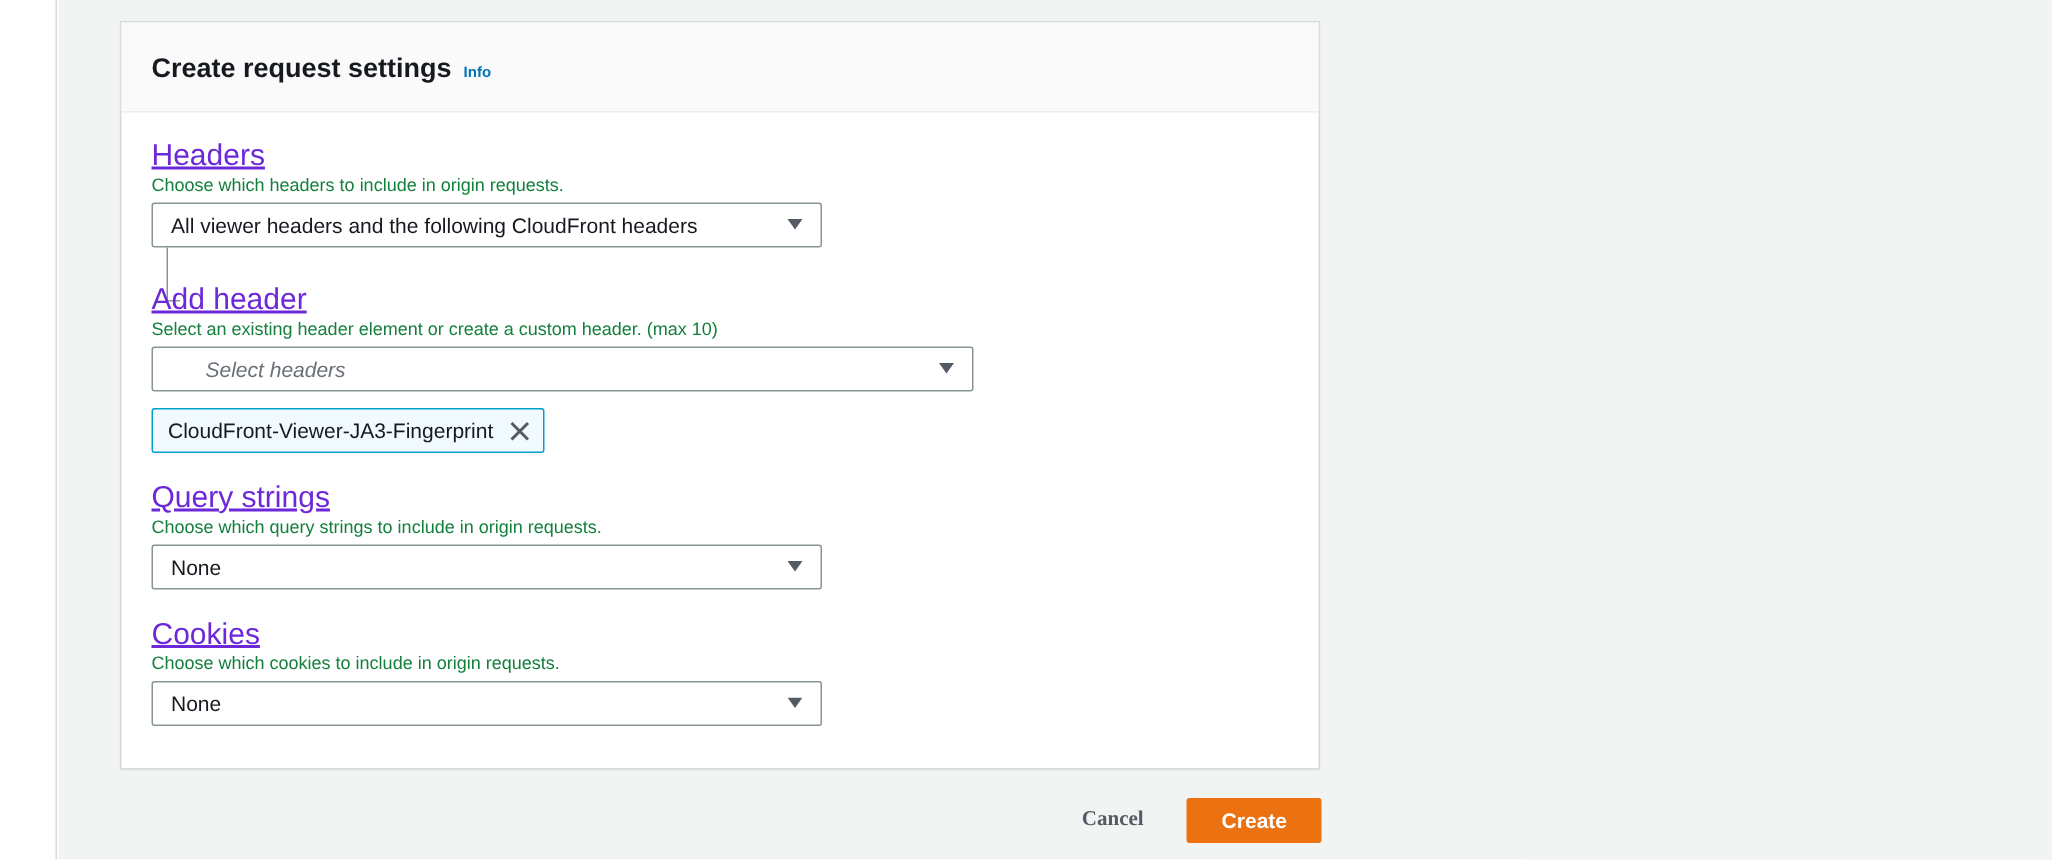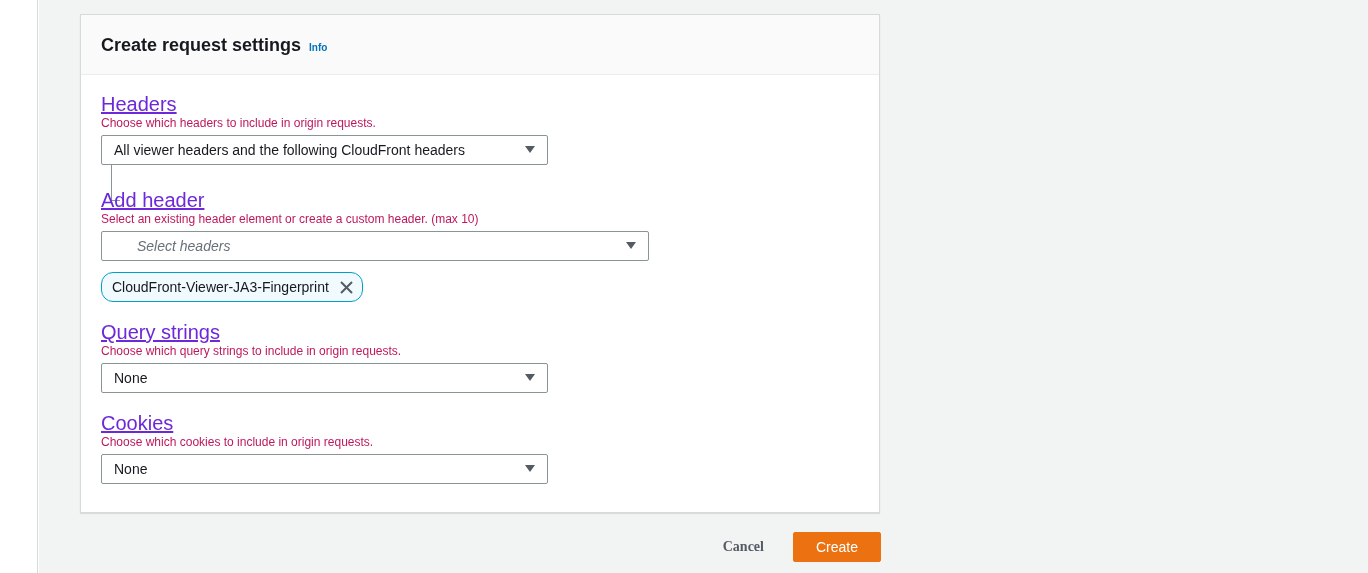--- a/index.html
+++ b/index.html
@@ -57,21 +57,21 @@
   .field-label {
     font-size: 20px;
     line-height: 18px;
     color: #6d28d9;
     text-decoration: underline;
   }
   .field-desc {
     margin-top: 2px;
     font-size: 12px;
     line-height: 16px;
-    color: #be185d;
+    color: #15803d;
   }
   .select {
     margin-top: 4px;
     width: 447px;
     height: 30px;
     background: #ffffff;
     border: 1px solid #879596;
     border-radius: 2px;
     display: flex;
     align-items: center;
@@ -93,21 +93,21 @@
     border-bottom: 1px solid #879596;
   }
   .sub-group { margin-top: -10px; }
 
   .token {
     display: inline-flex;
     align-items: center;
     gap: 10px;
     margin-top: 11px;
     border: 1px solid #00a1c9;
-    border-radius: 12px;
+    border-radius: 2px;
     background: #f1faff;
     padding: 4px 8px 4px 10px;
     font-size: 14px;
     line-height: 20px;
     color: #16191f;
   }
   .token-dismiss {
     background: none;
     border: none;
     padding: 0;
@@ -138,21 +138,21 @@
     cursor: pointer;
   }
   .btn-primary {
     background: #ec7211;
     border: 1px solid #ec7211;
     border-radius: 2px;
     padding: 5px 22px;
     height: 30px;
     font-family: "Liberation Sans", sans-serif;
     font-size: 14px;
-    font-weight: 400;
+    font-weight: 700;
     color: #ffffff;
     cursor: pointer;
   }
 </style>
 </head>
 <body>
 
 <div class="page-bg"></div>
 <div class="left-rail"></div>
 

